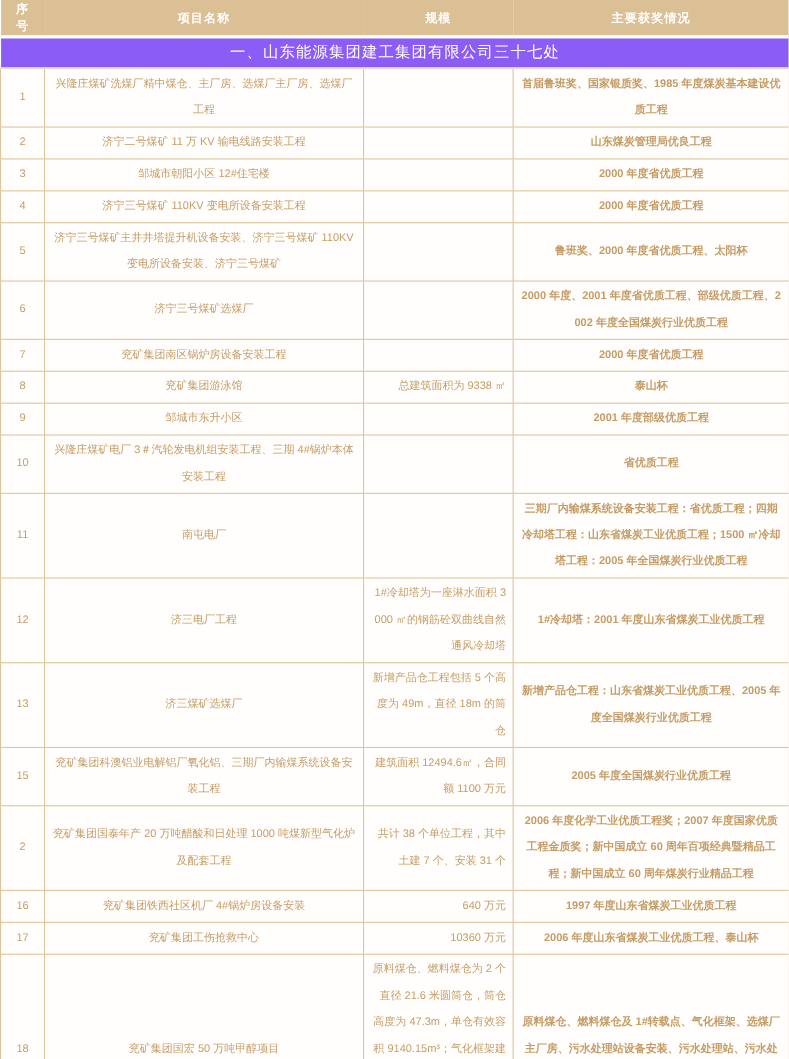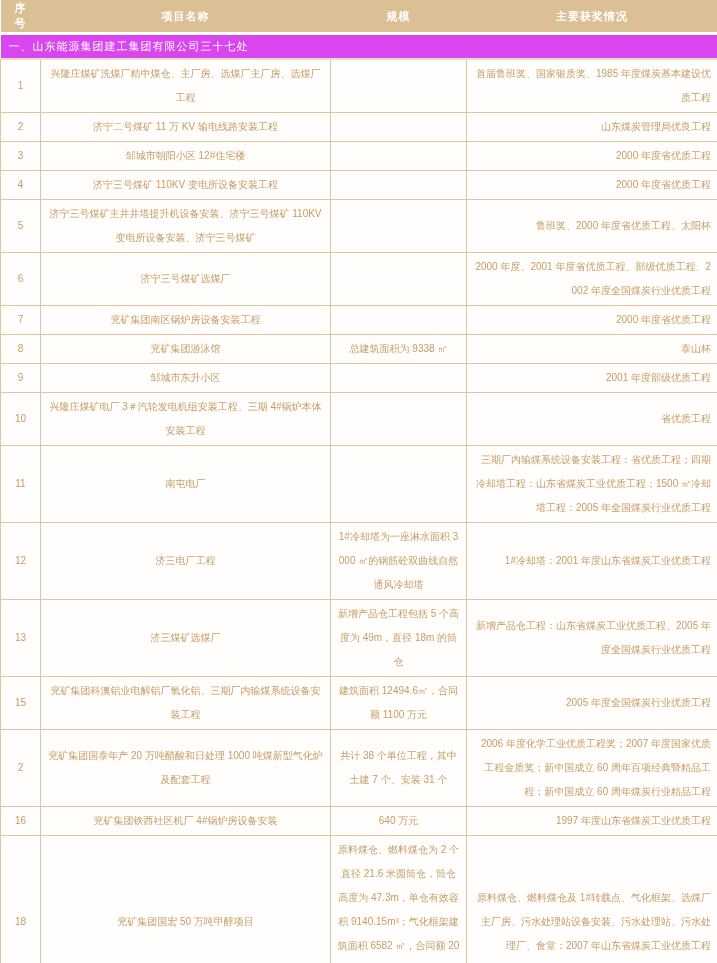--- a/index.html
+++ b/index.html
@@ -27,44 +27,44 @@
     font-size: 11px;
     font-weight: bold;
     height: 28px;
     padding: 1px 11px;
     border-bottom: 3px solid #ffffff;
     text-align: center;
     letter-spacing: 1px;
   }
   
   tr.section-row td {
-    background: #d946ef;
+    background: #8b5cf6;
     color: #ffffff;
-    font-size: 11px;
+    font-size: 14px;
     padding: 4px 8px;
     height: 15px;
-    text-align: left;
+    text-align: center;
     border-bottom: 2px solid #eaddc5;
     letter-spacing: 1px;
   }
   
   tr.data-row td {
     border: 1px solid #dfc59b;
     background: #fffefc;
     color: #c69c66;
     font-size: 10px;
     line-height: 24px;
     padding: 2px 6px;
     vertical-align: middle;
     word-break: break-all;
   }
   td.c-no   { text-align: center; }
   td.c-name { text-align: center; }
-  td.c-scale{ text-align: center; }
-  td.c-award{ text-align: right; }
+  td.c-scale{ text-align: right; }
+  td.c-award{ text-align: center; font-weight: bold; }
 </style>
 </head>
 <body>
 
 <div class="page">
   <table class="awards">
     <colgroup>
       <col style="width:40px">
       <col style="width:290px">
       <col style="width:136px">
@@ -174,20 +174,26 @@
     <td class="c-scale">共计 38 个单位工程，其中土建 7 个、安装 31 个</td>
     <td class="c-award">2006 年度化学工业优质工程奖；2007 年度国家优质工程金质奖；新中国成立 60 周年百项经典暨精品工程；新中国成立 60 周年煤炭行业精品工程</td>
   </tr>
         <tr class="data-row">
     <td class="c-no">16</td>
     <td class="c-name">兖矿集团铁西社区机厂 4#锅炉房设备安装</td>
     <td class="c-scale">640 万元</td>
     <td class="c-award">1997 年度山东省煤炭工业优质工程</td>
   </tr>
         <tr class="data-row">
+    <td class="c-no">17</td>
+    <td class="c-name">兖矿集团工伤抢救中心</td>
+    <td class="c-scale">10360 万元</td>
+    <td class="c-award">2006 年度山东省煤炭工业优质工程、泰山杯</td>
+  </tr>
+        <tr class="data-row">
     <td class="c-no">18</td>
     <td class="c-name">兖矿集团国宏 50 万吨甲醇项目</td>
     <td class="c-scale">原料煤仓、燃料煤仓为 2 个直径 21.6 米圆筒仓，筒仓高度为 47.3m，单仓有效容积 9140.15m³；气化框架建筑面积 6582 ㎡，合同额 2000 万元；污水处理站：日处理污水能力 6000m³</td>
     <td class="c-award">原料煤仓、燃料煤仓及 1#转载点、气化框架、选煤厂主厂房、污水处理站设备安装、污水处理站、污水处理厂、食堂：2007 年山东省煤炭工业优质工程</td>
   </tr>
       </tbody>
   </table>
 </div>
 
 </body></html>

